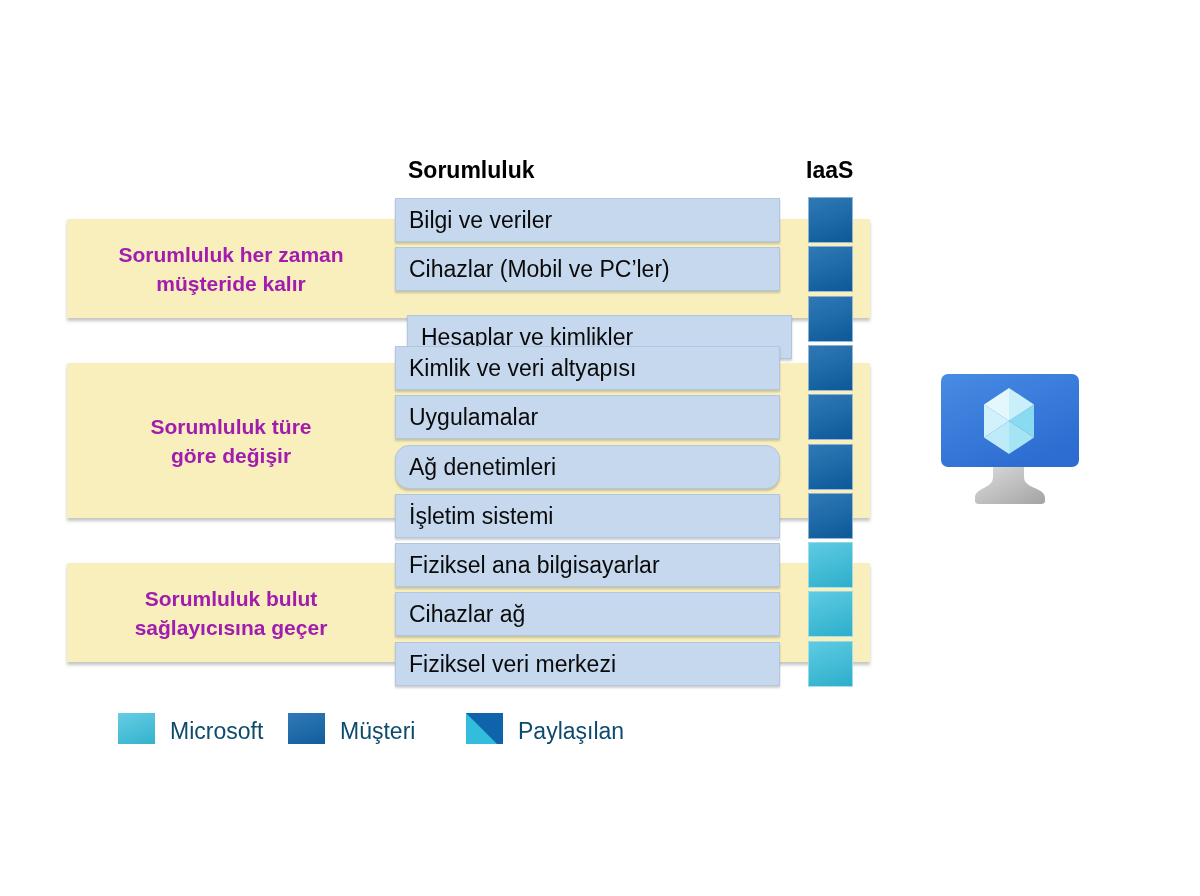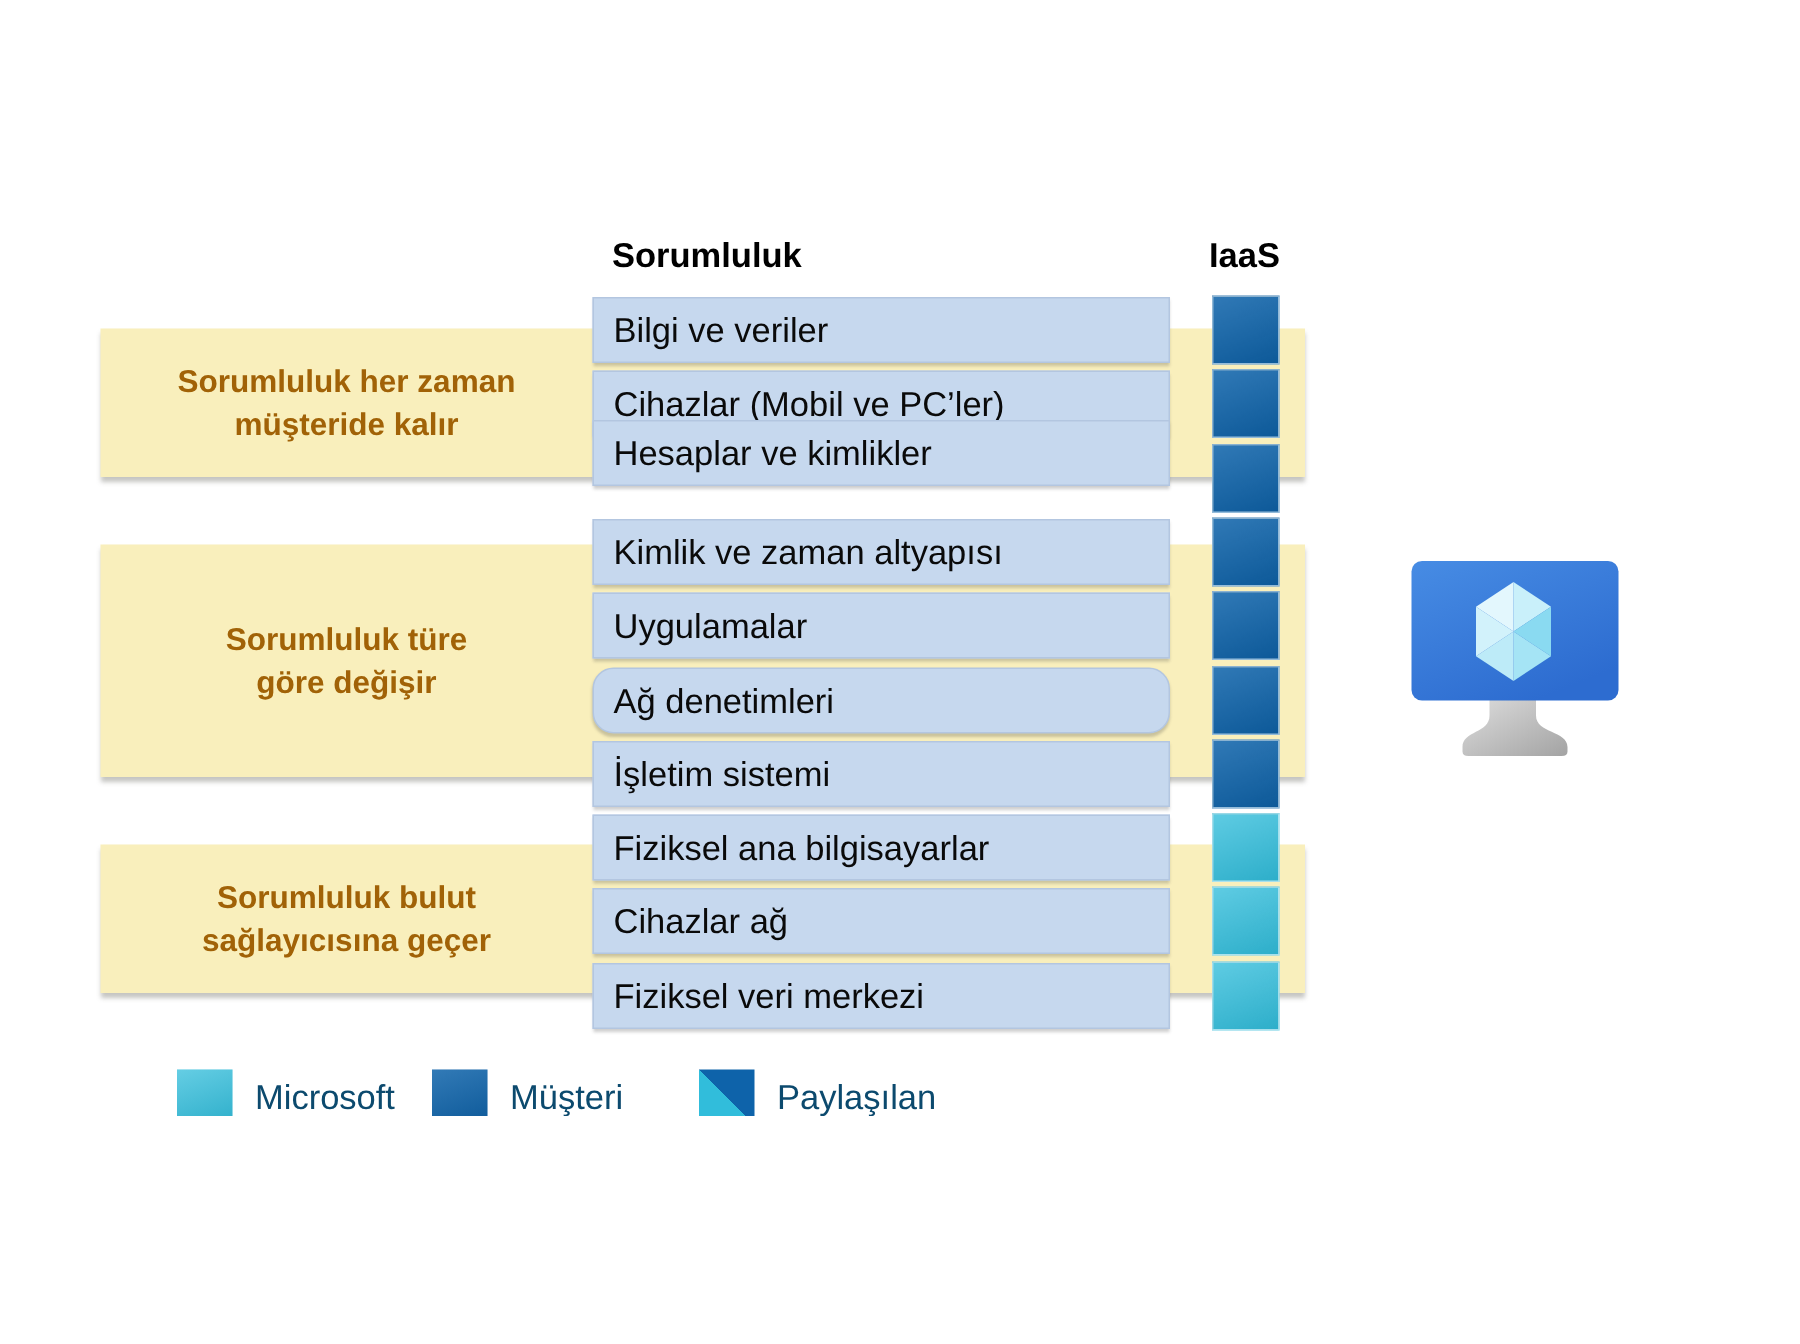--- a/index.html
+++ b/index.html
@@ -9,21 +9,21 @@
   .col-header{position:absolute;top:155px;font-weight:bold;font-size:23px;line-height:30px;color:#000;}
   #hdr-resp{left:408px;}
   #hdr-iaas{left:806px;}
 
   .group-band{position:absolute;left:67px;width:803px;
     background:var(--c-group,#f9efbc);
     box-shadow:0 3px 3px rgba(90,90,80,0.35);
     z-index:1;}
   .group-label{position:absolute;left:0;top:0;bottom:0;width:328px;
     display:flex;align-items:center;justify-content:center;text-align:center;
-    font-weight:bold;font-size:21px;line-height:29px;white-space:pre-line;color:#a16207;}
+    font-weight:bold;font-size:21px;line-height:29px;white-space:pre-line;color:#a21caf;}
 
   .resp-row{position:absolute;left:395px;width:385px;height:44px;
     background:var(--c-row,#c6d8ee);
     border:1px solid #b3c6e0;box-sizing:border-box;
     box-shadow:0 2px 2px rgba(60,60,60,0.25);
     display:flex;align-items:center;padding-left:13px;
     font-size:23px;color:#0a0a0a;z-index:2;}
 
   .iaas-cell{position:absolute;left:808px;width:45px;height:46px;z-index:3;
     box-sizing:border-box;border:1px solid rgba(235,245,250,0.55);}
@@ -66,25 +66,25 @@
 sağlayıcısına geçer</div>
       </div>
     </div>
   <div id="rows">
       <div class="resp-row" style="top: 198px;">
         <span>Bilgi ve veriler</span>
       </div>
       <div class="resp-row" style="top: 247px;">
         <span>Cihazlar (Mobil ve PC’ler)</span>
       </div>
-      <div class="resp-row" style="top: 280px;">
+      <div class="resp-row" style="top: 315px; margin-left: 12px;">
         <span>Hesaplar ve kimlikler</span>
       </div>
       <div class="resp-row" style="top: 346px;">
-        <span>Kimlik ve zaman altyapısı</span>
+        <span>Kimlik ve veri altyapısı</span>
       </div>
       <div class="resp-row" style="top: 395px;">
         <span>Uygulamalar</span>
       </div>
       <div class="resp-row" style="top: 445px; border-radius: 14px;">
         <span>Ağ denetimleri</span>
       </div>
       <div class="resp-row" style="top: 494px;">
         <span>İşletim sistemi</span>
       </div>

